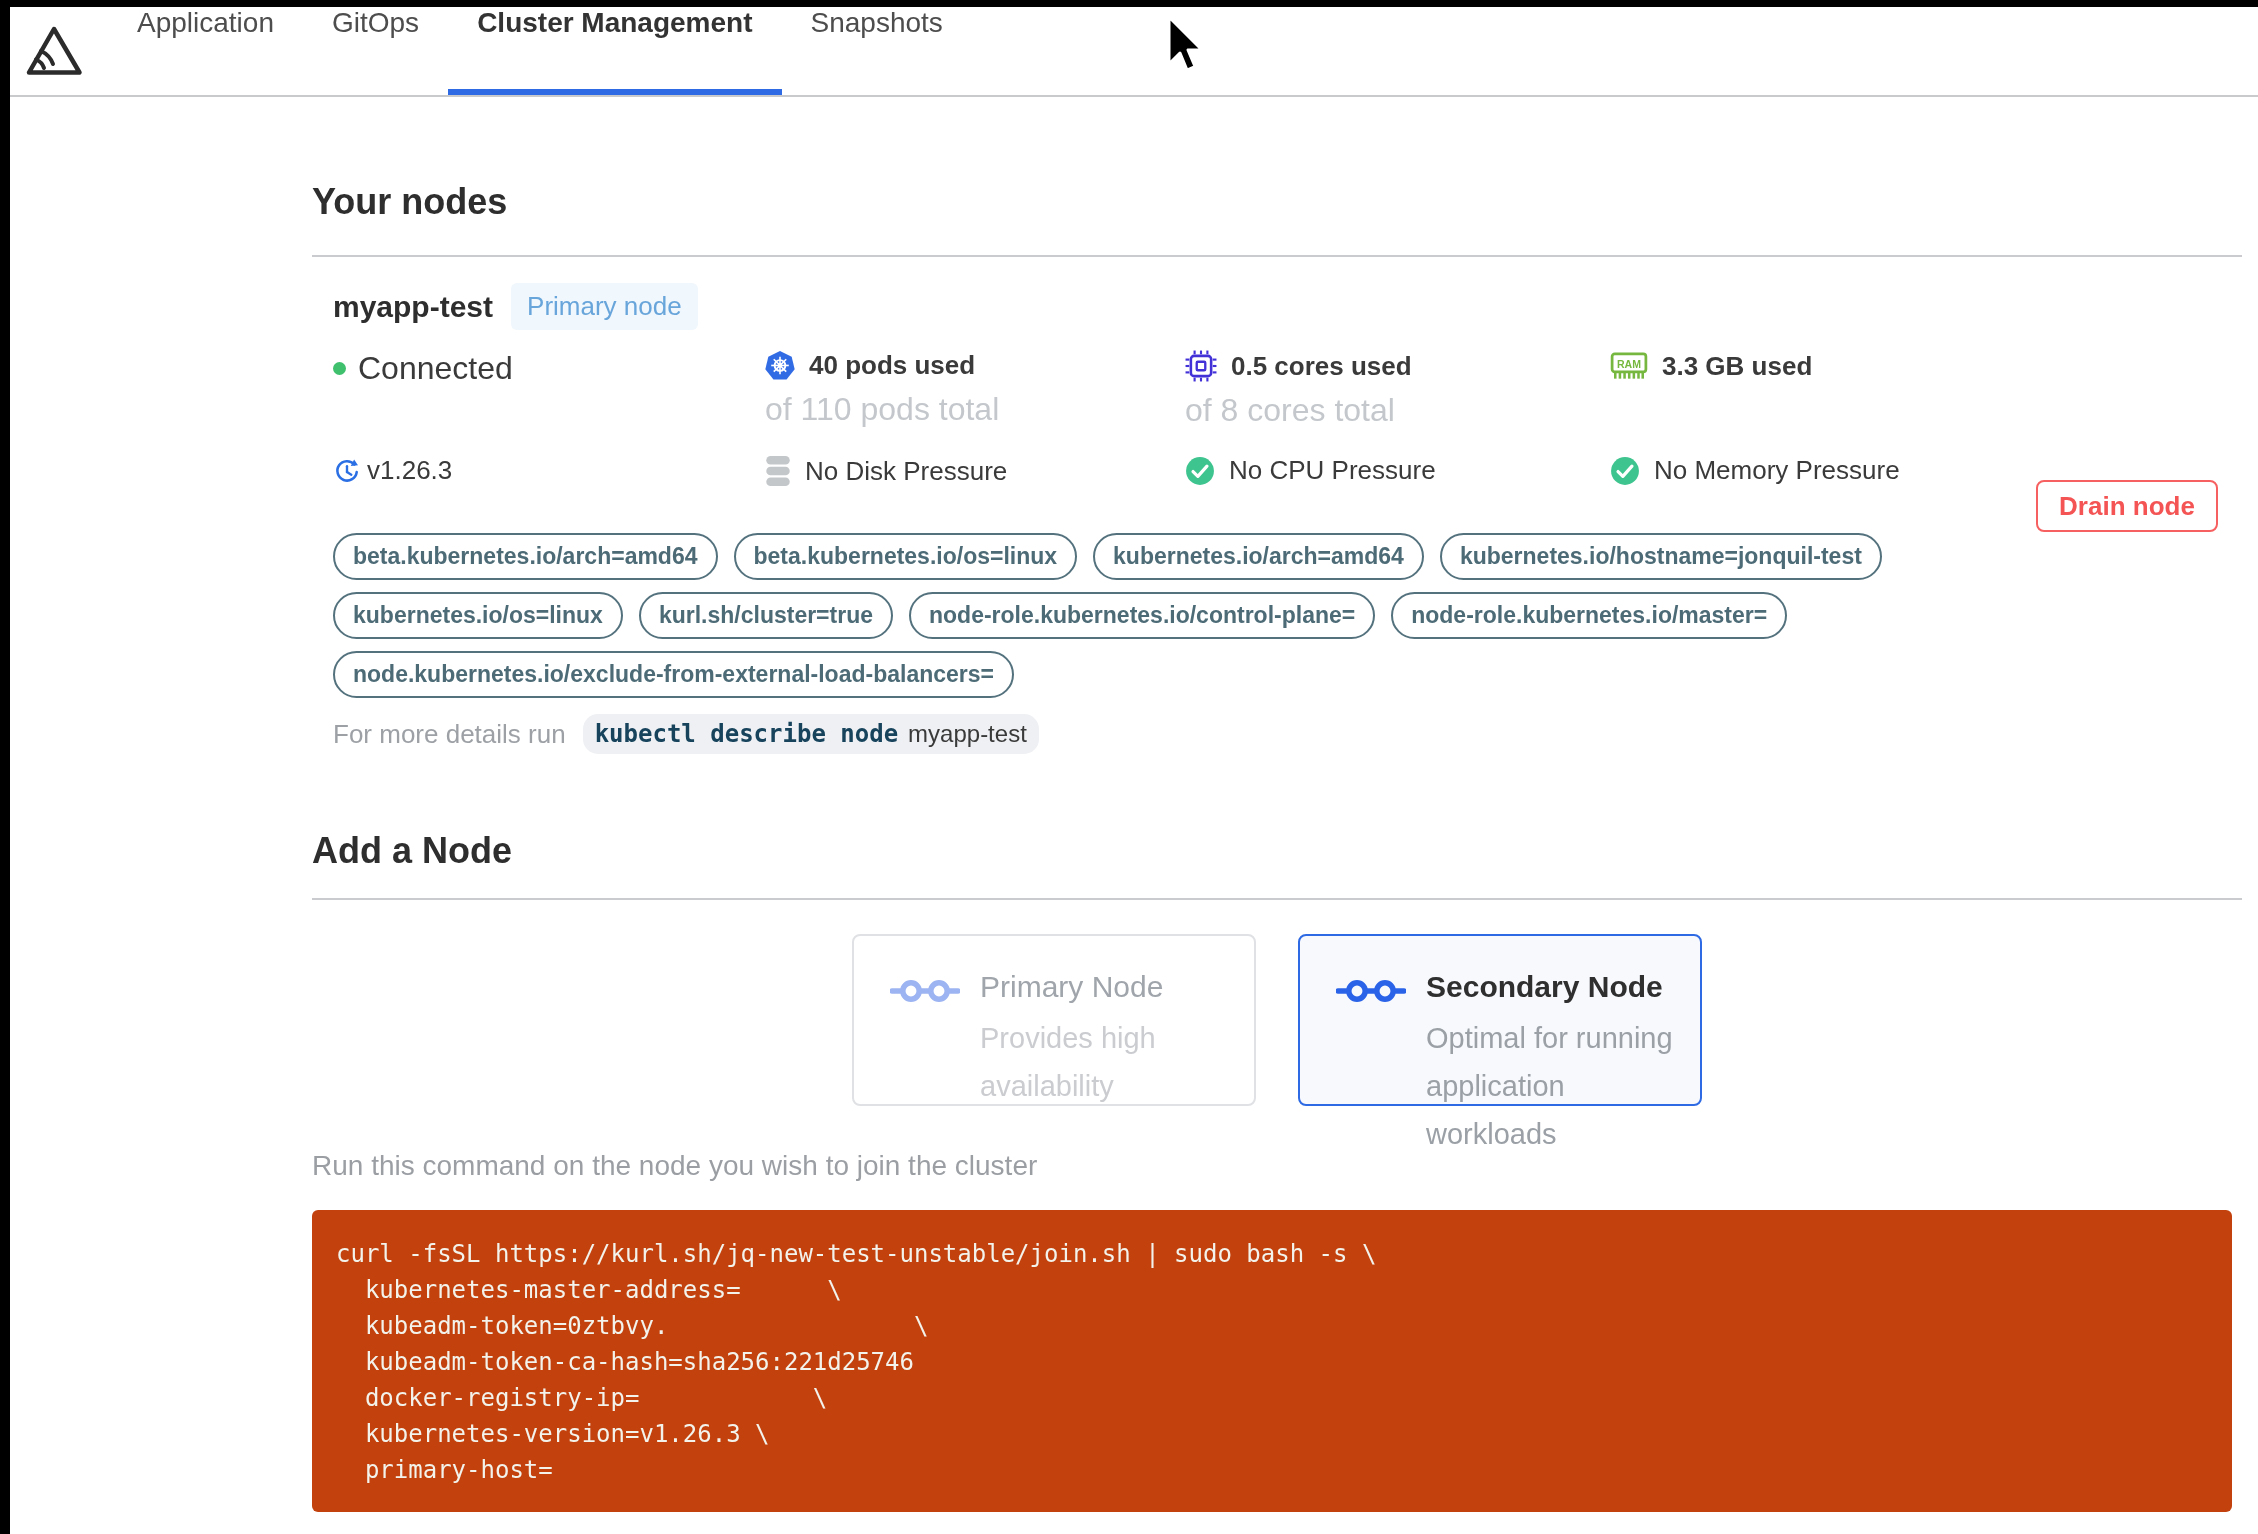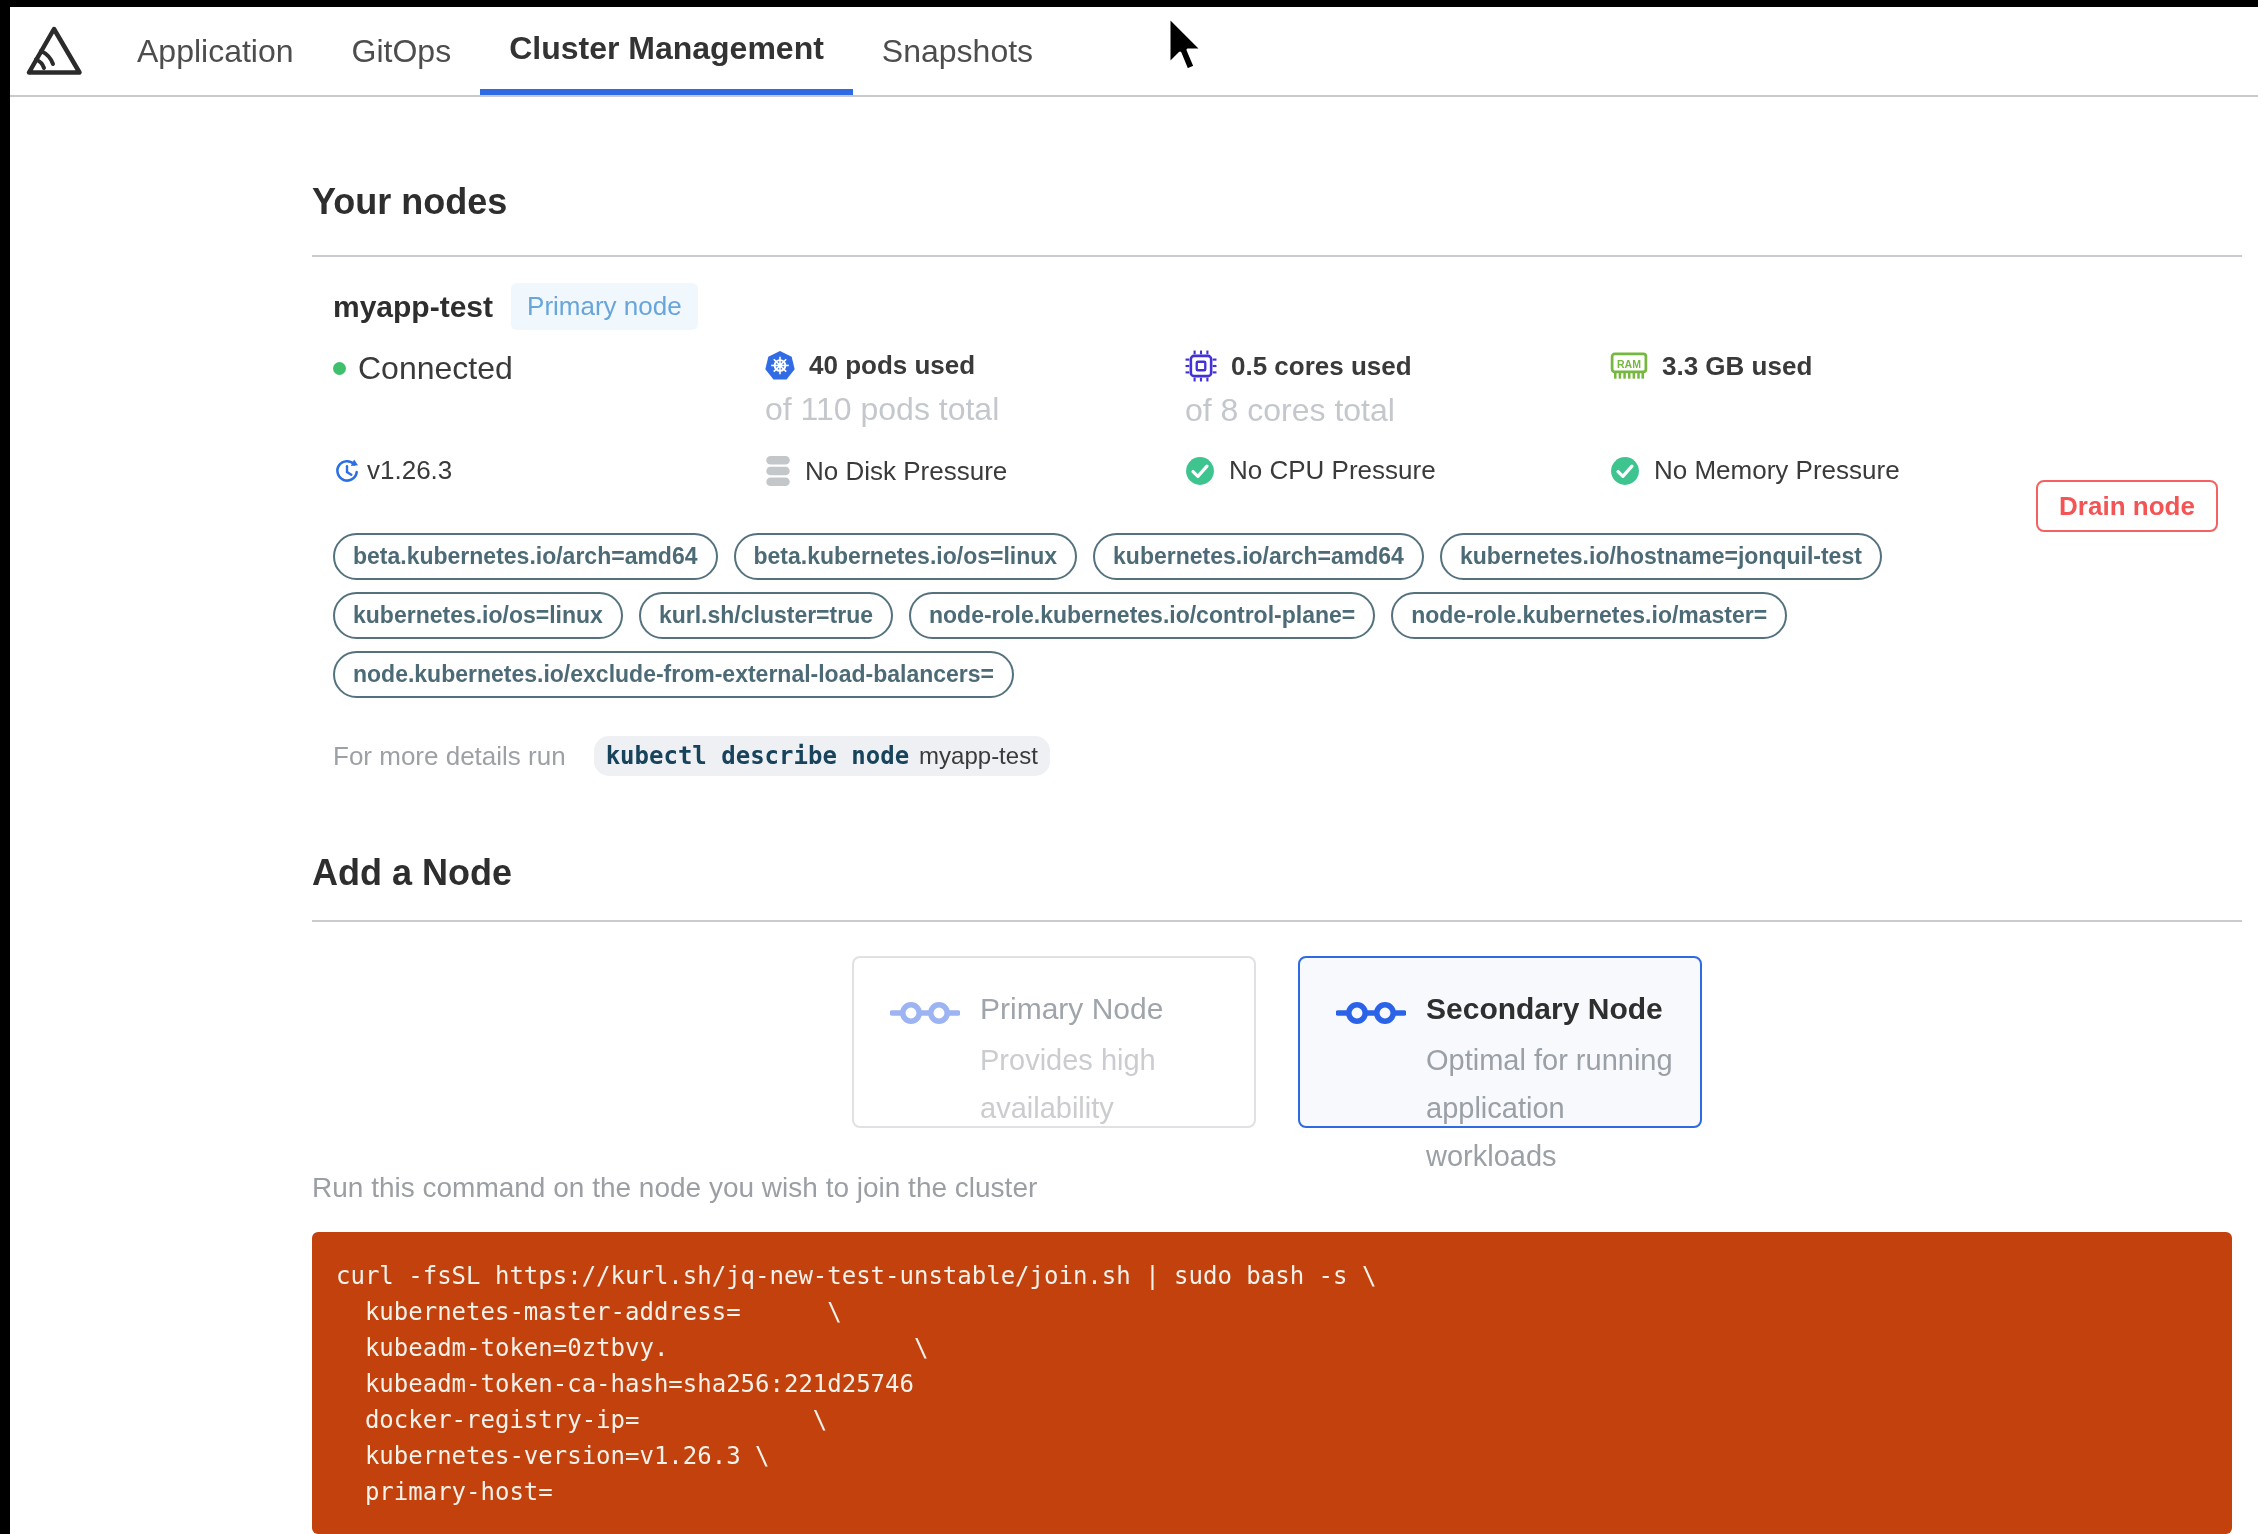--- a/index.html
+++ b/index.html
@@ -5,21 +5,21 @@
   html,body{margin:0;padding:0;background:#fff;}
   body{font-family:"Liberation Sans",sans-serif;color:#323232;}
   .page{position:relative;width:2258px;height:1534px;overflow:hidden;background:#fff;}
   .edge-top{position:absolute;top:0;left:0;width:100%;height:7px;background:#000;z-index:40;}
   .edge-left{position:absolute;top:0;left:0;width:10px;height:100%;background:#000;z-index:40;}
 
   
   .nav{margin-top:7px;height:88px;display:flex;align-items:stretch;border-bottom:2px solid #c8cacc;background:#fff;}
   .logo-wrap{width:108px;display:flex;align-items:center;justify-content:center;}
   .tabs{display:flex;list-style:none;margin:0;padding:0;}
-  .tab{display:flex;align-items:center;box-sizing:border-box;padding:0 29px;font-size:32px;font-weight:500;color:#4d4d4d;cursor:pointer;}
+  .tab{display:flex;box-sizing:border-box;padding:0 29px;font-size:28px;font-weight:500;color:#4d4d4d;cursor:pointer;}
   .tab.active{color:#333;font-weight:600;border-bottom:6px solid #2e6ae3;}
 
   main{padding:0 16px 0 312px;}
   .section-title{font-size:36px;font-weight:700;color:#2e2e2e;margin:84px 0 0;}
   .section-title.second{margin-top:76px;}
   .divider{border:0;border-top:2px solid #c9cbce;margin:32px 0 0;}
   .divider.second{margin-top:26px;}
 
   
   .node-card{position:relative;padding-left:21px;margin-top:26px;}
@@ -32,21 +32,21 @@
   .connected{display:flex;align-items:center;gap:12px;font-size:32px;color:#3a3a3a;}
   .dot{width:13px;height:13px;border-radius:50%;background:#3fc06d;}
   .stat-main{display:flex;align-items:center;gap:14px;font-size:26px;font-weight:600;color:#3a3a3a;}
   .stat-sub{margin-top:10px;font-size:32px;color:#c4c8cc;}
   .p-cell{display:flex;align-items:center;gap:14px;font-size:26px;color:#3a3a3a;font-weight:500;}
   .version-cell{gap:6px;font-weight:400;}
 
   .chips{margin-top:46px;max-width:1780px;display:flex;flex-wrap:wrap;gap:12px 16px;}
   .chip{border:2px solid #54727e;color:#4c6b76;font-size:23px;font-weight:600;padding:8px 18px;border-radius:26px;white-space:nowrap;}
 
-  .details{margin-top:38px;font-size:26px;color:#9da1a6;display:flex;align-items:center;gap:28px;}
+  .details{margin-top:16px;font-size:26px;color:#9da1a6;display:flex;align-items:center;gap:17px;}
   .inline-code{background:#eef0f3;border-radius:15px;padding:6px 12px;display:flex;gap:10px;align-items:center;}
   .ic-mono{font-family:"DejaVu Sans Mono",monospace;font-size:24px;color:#17435c;font-weight:600;}
   .node-ref{font-family:"Liberation Sans",sans-serif;color:#3a3a3a;font-size:24px;}
 
   .drain-btn{position:absolute;top:197px;right:24px;width:182px;height:52px;background:#fff;border:2px solid #f76060;border-radius:8px;color:#f45454;font-size:26px;font-weight:700;font-family:inherit;cursor:pointer;}
 
   
   .cards-row{display:flex;justify-content:center;gap:42px;margin-top:34px;}
   .node-type-card{width:404px;height:172px;box-sizing:border-box;border:2px solid #dfe1e4;border-radius:8px;display:flex;padding:34px 0 0 36px;cursor:pointer;background:#fff;}
   .node-type-card.selected{border-color:#2e6ae3;background:#f7f9fd;}

